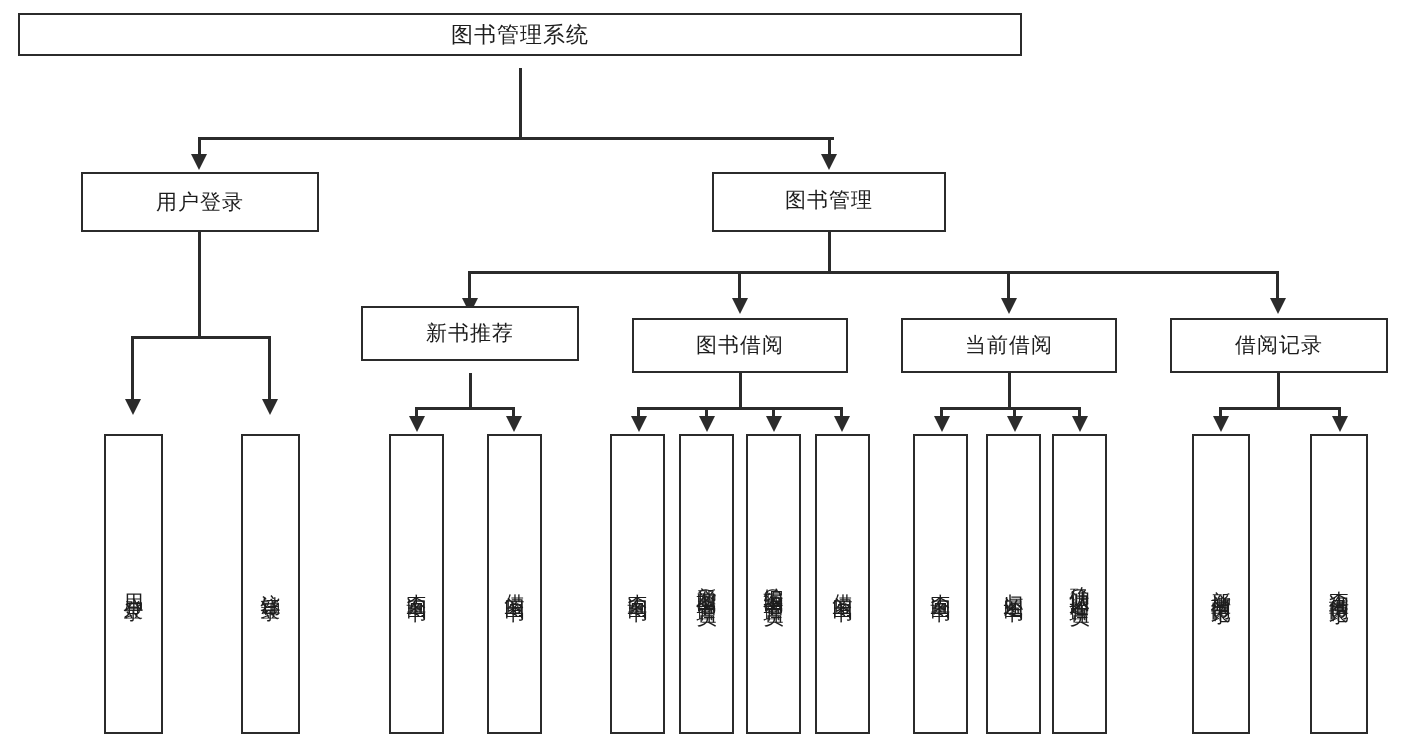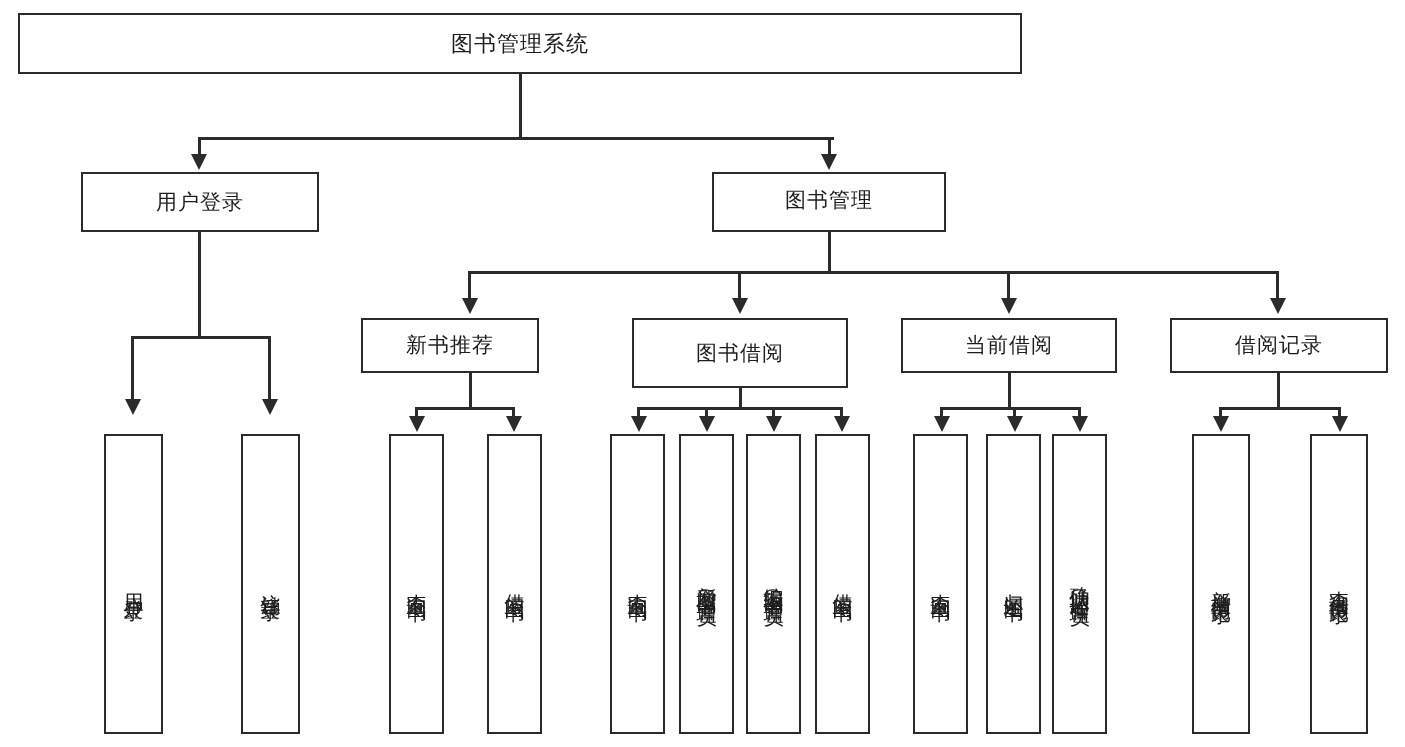--- a/index.html
+++ b/index.html
@@ -143,35 +143,35 @@
   <div class="arrow" style="left:1007px; top:416px;"></div>
   <div class="arrow" style="left:1072px; top:416px;"></div>
 
   <div class="edge v" style="left:1277px; top:373px; height:34px;"></div>
   <div class="edge h" style="left:1219px; top:407px; width:122px;"></div>
   <div class="edge v" style="left:1219px; top:407px; height:10px;"></div>
   <div class="edge v" style="left:1338px; top:407px; height:10px;"></div>
   <div class="arrow" style="left:1213px; top:416px;"></div>
   <div class="arrow" style="left:1332px; top:416px;"></div>
 
-  <div class="node root" style="left:18px; top:13px; width:1004px; height:61px;">
+  <div class="node root" style="left:18px; top:13px; width:1004px; height:43px;">
     <span class="label">图书管理系统</span>
   </div>
 
   <div class="node" style="left:81px; top:172px; width:238px; height:60px;">
     <span class="label">用户登录</span>
   </div>
   <div class="node" style="left:712px; top:172px; width:234px; height:60px;font-family:Liberation Mono, monospace;">
     <span class="label">图书管理</span>
   </div>
 
-  <div class="node" style="left:361px; top:318px; width:178px; height:55px;">
+  <div class="node" style="left:361px; top:306px; width:218px; height:55px;">
     <span class="label">新书推荐</span>
   </div>
-  <div class="node" style="left:632px; top:318px; width:216px; height:70px;">
+  <div class="node" style="left:632px; top:318px; width:216px; height:55px;">
     <span class="label">图书借阅</span>
   </div>
   <div class="node" style="left:901px; top:318px; width:216px; height:55px;">
     <span class="label">当前借阅</span>
   </div>
   <div class="node" style="left:1170px; top:318px; width:218px; height:55px;">
     <span class="label">借阅记录</span>
   </div>
 
   <div class="node leaf" style="left:104px; top:434px; width:59px; height:300px;">

